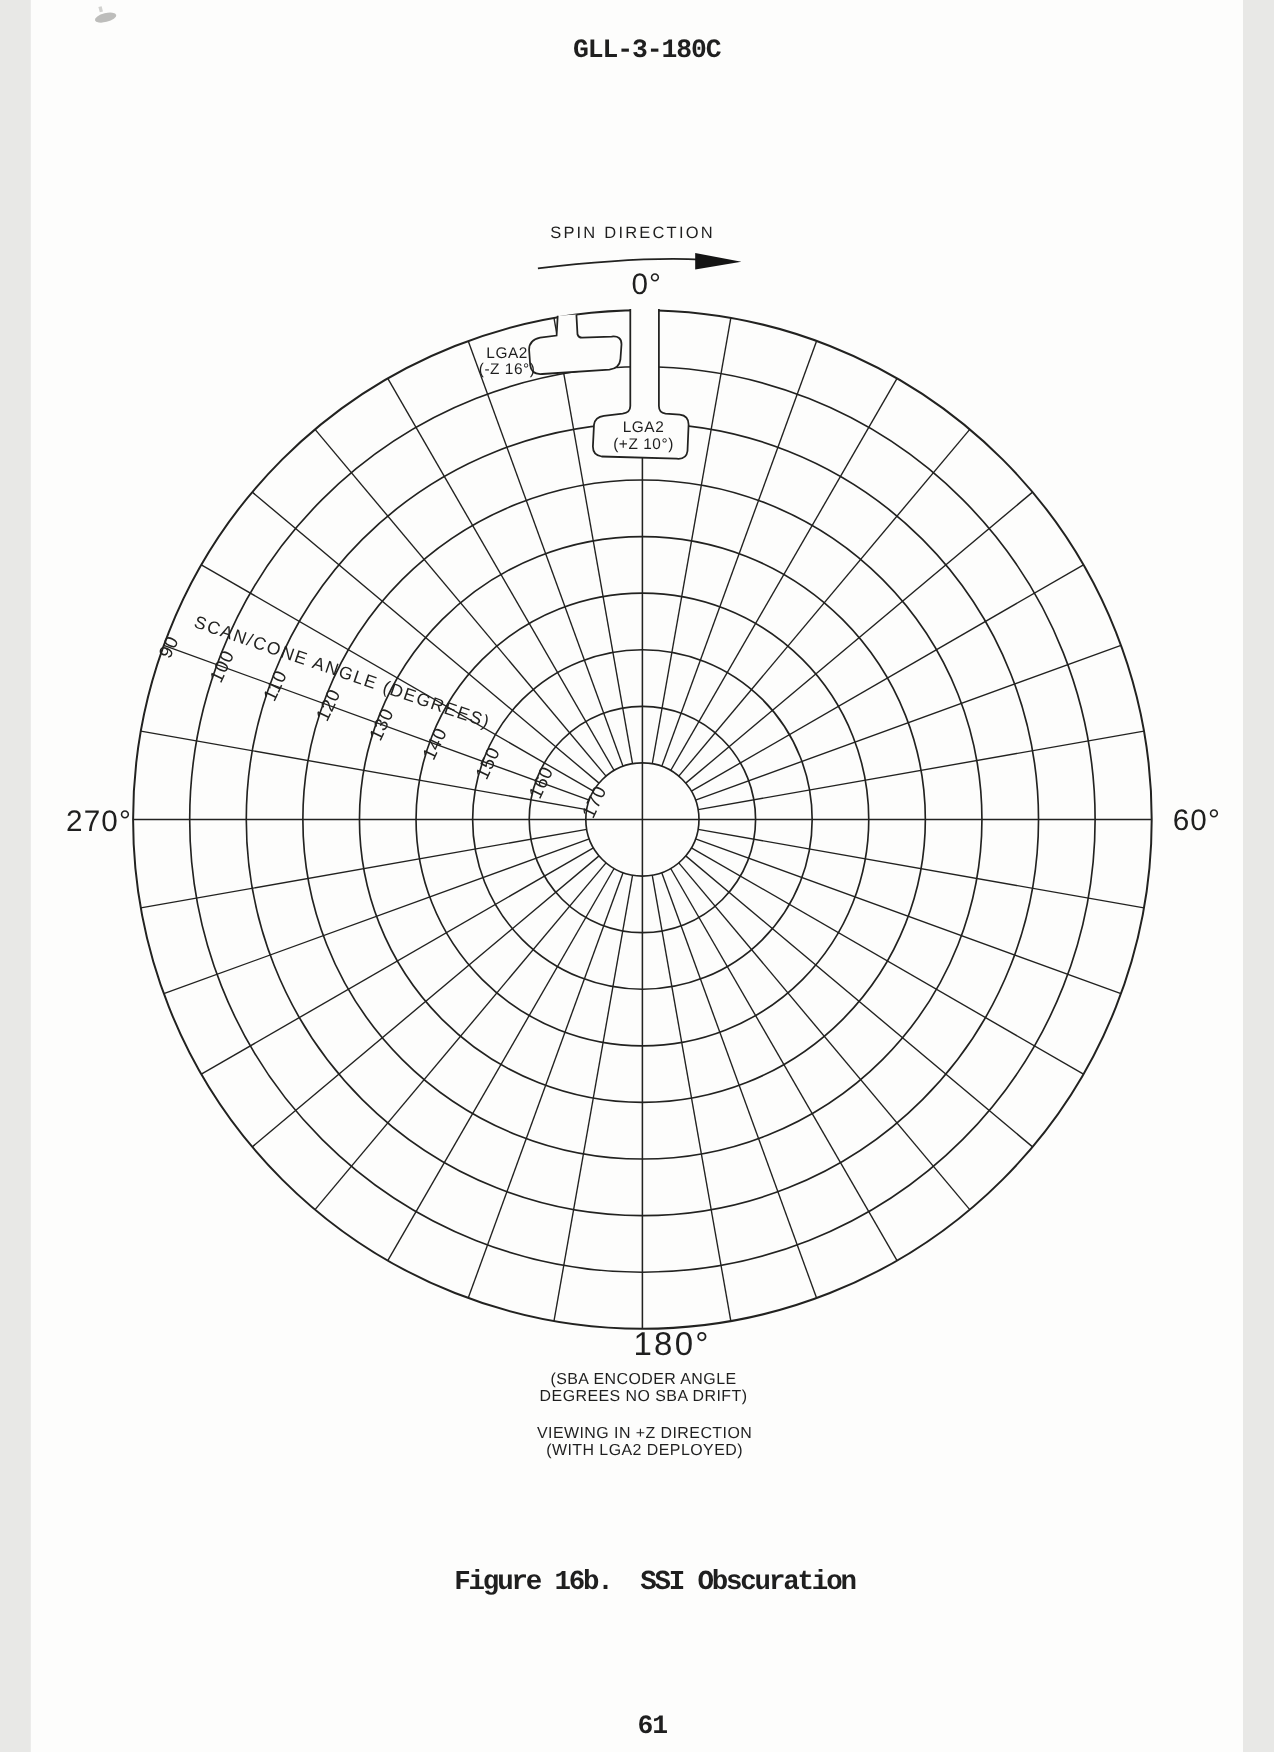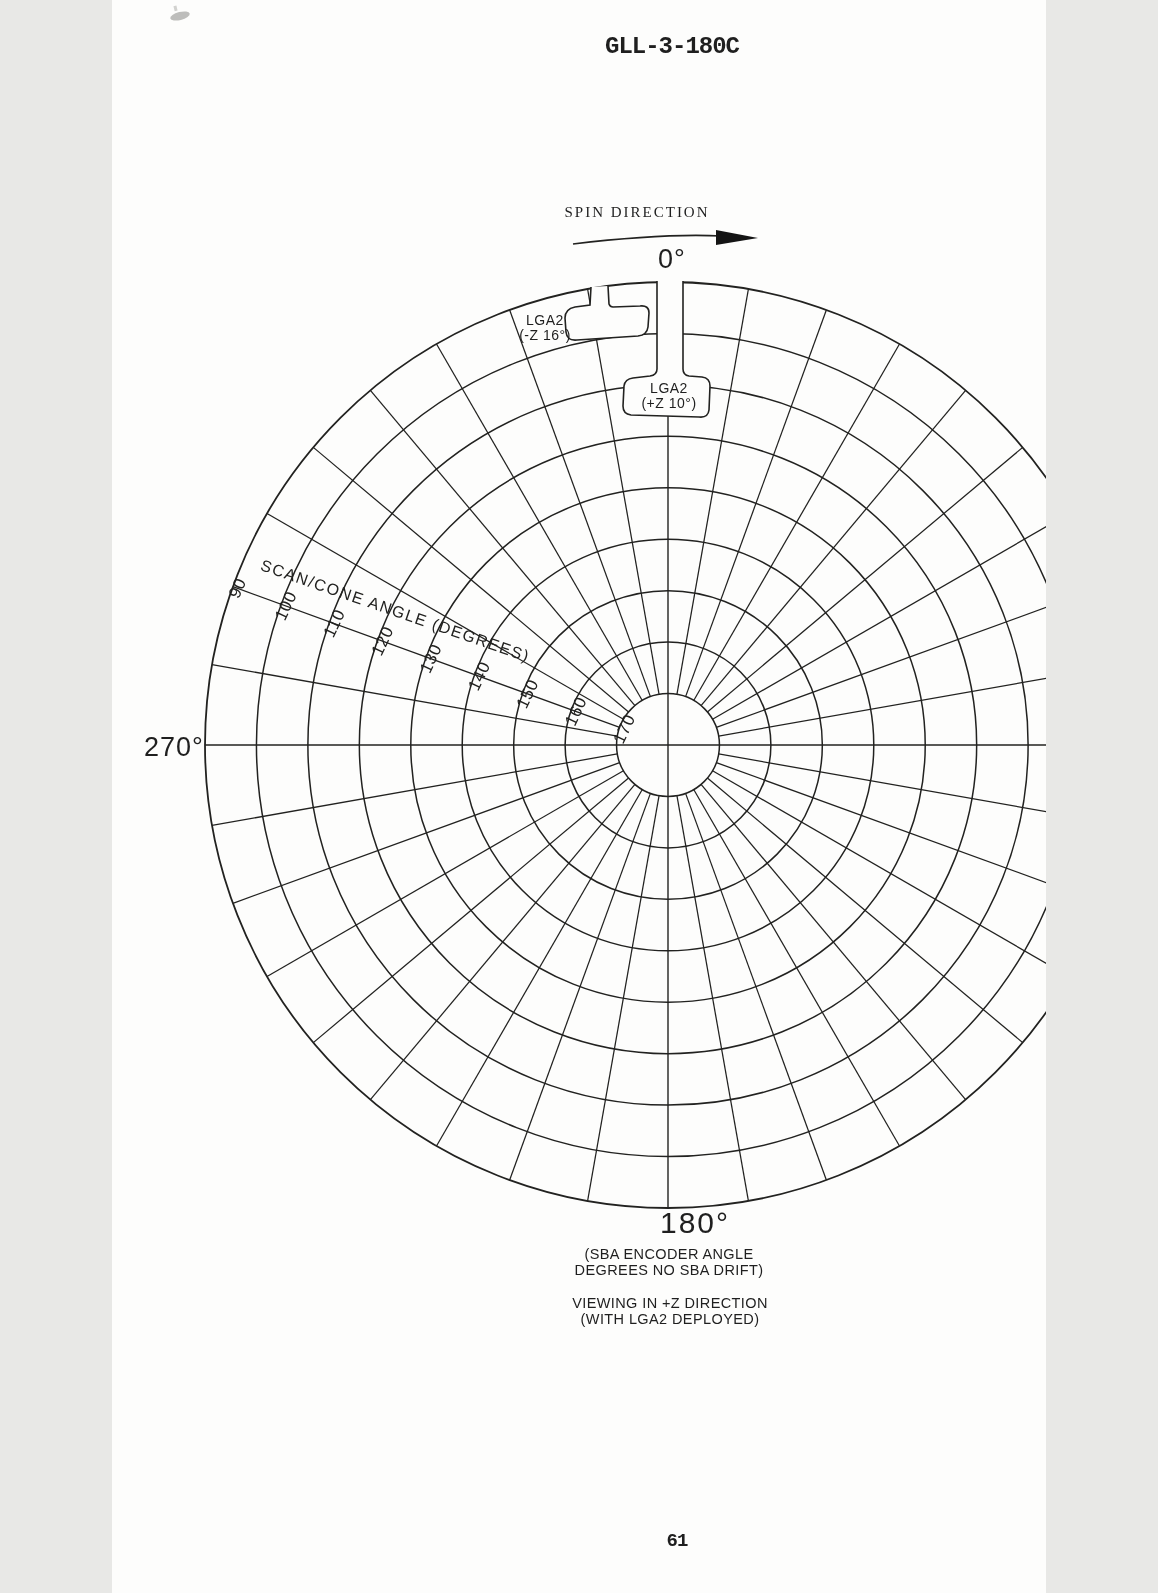--- a/index.html
+++ b/index.html
@@ -1,50 +1,50 @@
 <!DOCTYPE html>
 <html><head>
 <meta charset="utf-8">
 <style>
   html,body{margin:0;padding:0;background:#e8e8e6;}
   .page{
     position:relative;
-    width:934px;height:1593px;
+    width:1102px;height:1593px;
     margin:0 auto;
     background:#fdfdfc;
     overflow:hidden;
     font-family:"Liberation Sans", sans-serif;
     color:#1f1f1f;
   }
   .abs{position:absolute;}
   .ctr{transform:translate(-50%,-50%);}
   .mono{font-family:"Liberation Mono", monospace;font-weight:700;}
   .header{font-size:24px;letter-spacing:-1px;}
   .caption{font-size:25px;letter-spacing:-2px;white-space:pre;}
-  .pagenum{font-size:19px;letter-spacing:-1px;}
+  .pagenum{font-size:24px;letter-spacing:-1px;margin-top:29px;}
   .spin-label{font-size:15px;letter-spacing:2px;white-space:nowrap;}
   .deg-big{font-size:27px;letter-spacing:1px;white-space:nowrap;}
   .deg-180{font-size:30px;letter-spacing:2px;white-space:nowrap;}
   .note{font-size:14.5px;letter-spacing:.4px;line-height:16px;text-align:center;white-space:nowrap;}
   .lga-label{font-size:14px;letter-spacing:.5px;line-height:15px;text-align:center;white-space:nowrap;}
   .smudge{width:20px;height:8px;border-radius:50%;background:#8a8a86;opacity:.55;transform:rotate(-14deg);}
   .smudge::after{content:"";position:absolute;left:6px;top:-7px;width:3px;height:5px;background:#9a9a96;opacity:.8;}
   .revision-bar{background:#050505;}
   svg text{font-family:"Liberation Sans", sans-serif;}
 </style>
 </head>
 <body>
 
 <div class="page">
 
   <div class="abs smudge" style="left:58px;top:12px;"></div>
 
   <div class="abs ctr mono header" style="left:560px;top:46px;">GLL-3-180C</div>
 
-  <div class="abs ctr spin-label" style="left:525px;top:212px;font-family:Liberation Serif, serif;">SPIN DIRECTION</div>
+  <div class="abs ctr spin-label" style="left:547px;top:212px;">SPIN DIRECTION</div>
   <svg class="abs" style="left:458px;top:227px;" width="190" height="24" viewBox="0 0 190 24">
     <path d="M3,17 Q95,6 152,9" fill="none" stroke="#222220" stroke-width="1.6"></path>
     <polygon points="146,3 188,11 146,18" fill="#141414"></polygon>
   </svg>
 
   <div class="abs ctr deg-big" style="left:560px;top:259px;">0°</div>
   <div class="abs ctr deg-big" style="left:62px;top:747px;">270°</div>
   <div class="abs ctr deg-big" style="left:1060px;top:746px;">60°</div>
   <div class="abs ctr deg-180" style="left:583px;top:1223px;">180°</div>
 
@@ -117,17 +117,18 @@
 
   <div class="abs ctr note" style="left:557px;top:1262px;">
     <div>(SBA ENCODER ANGLE</div>
     <div>DEGREES NO SBA DRIFT)</div>
   </div>
   <div class="abs ctr note" style="left:558px;top:1311px;">
     <div>VIEWING IN +Z DIRECTION</div>
     <div>(WITH LGA2 DEPLOYED)</div>
   </div>
 
+  <div class="abs ctr mono caption" style="left:567px;top:1438px;">Figure 16b.  SSI Obscuration</div>
   <div class="abs ctr mono pagenum" style="left:565px;top:1541px;">61</div>
 
   <div class="abs revision-bar" style="left:1113px;top:1412px;width:13px;height:91px;"></div>
 
 </div>
 
 </body></html>

